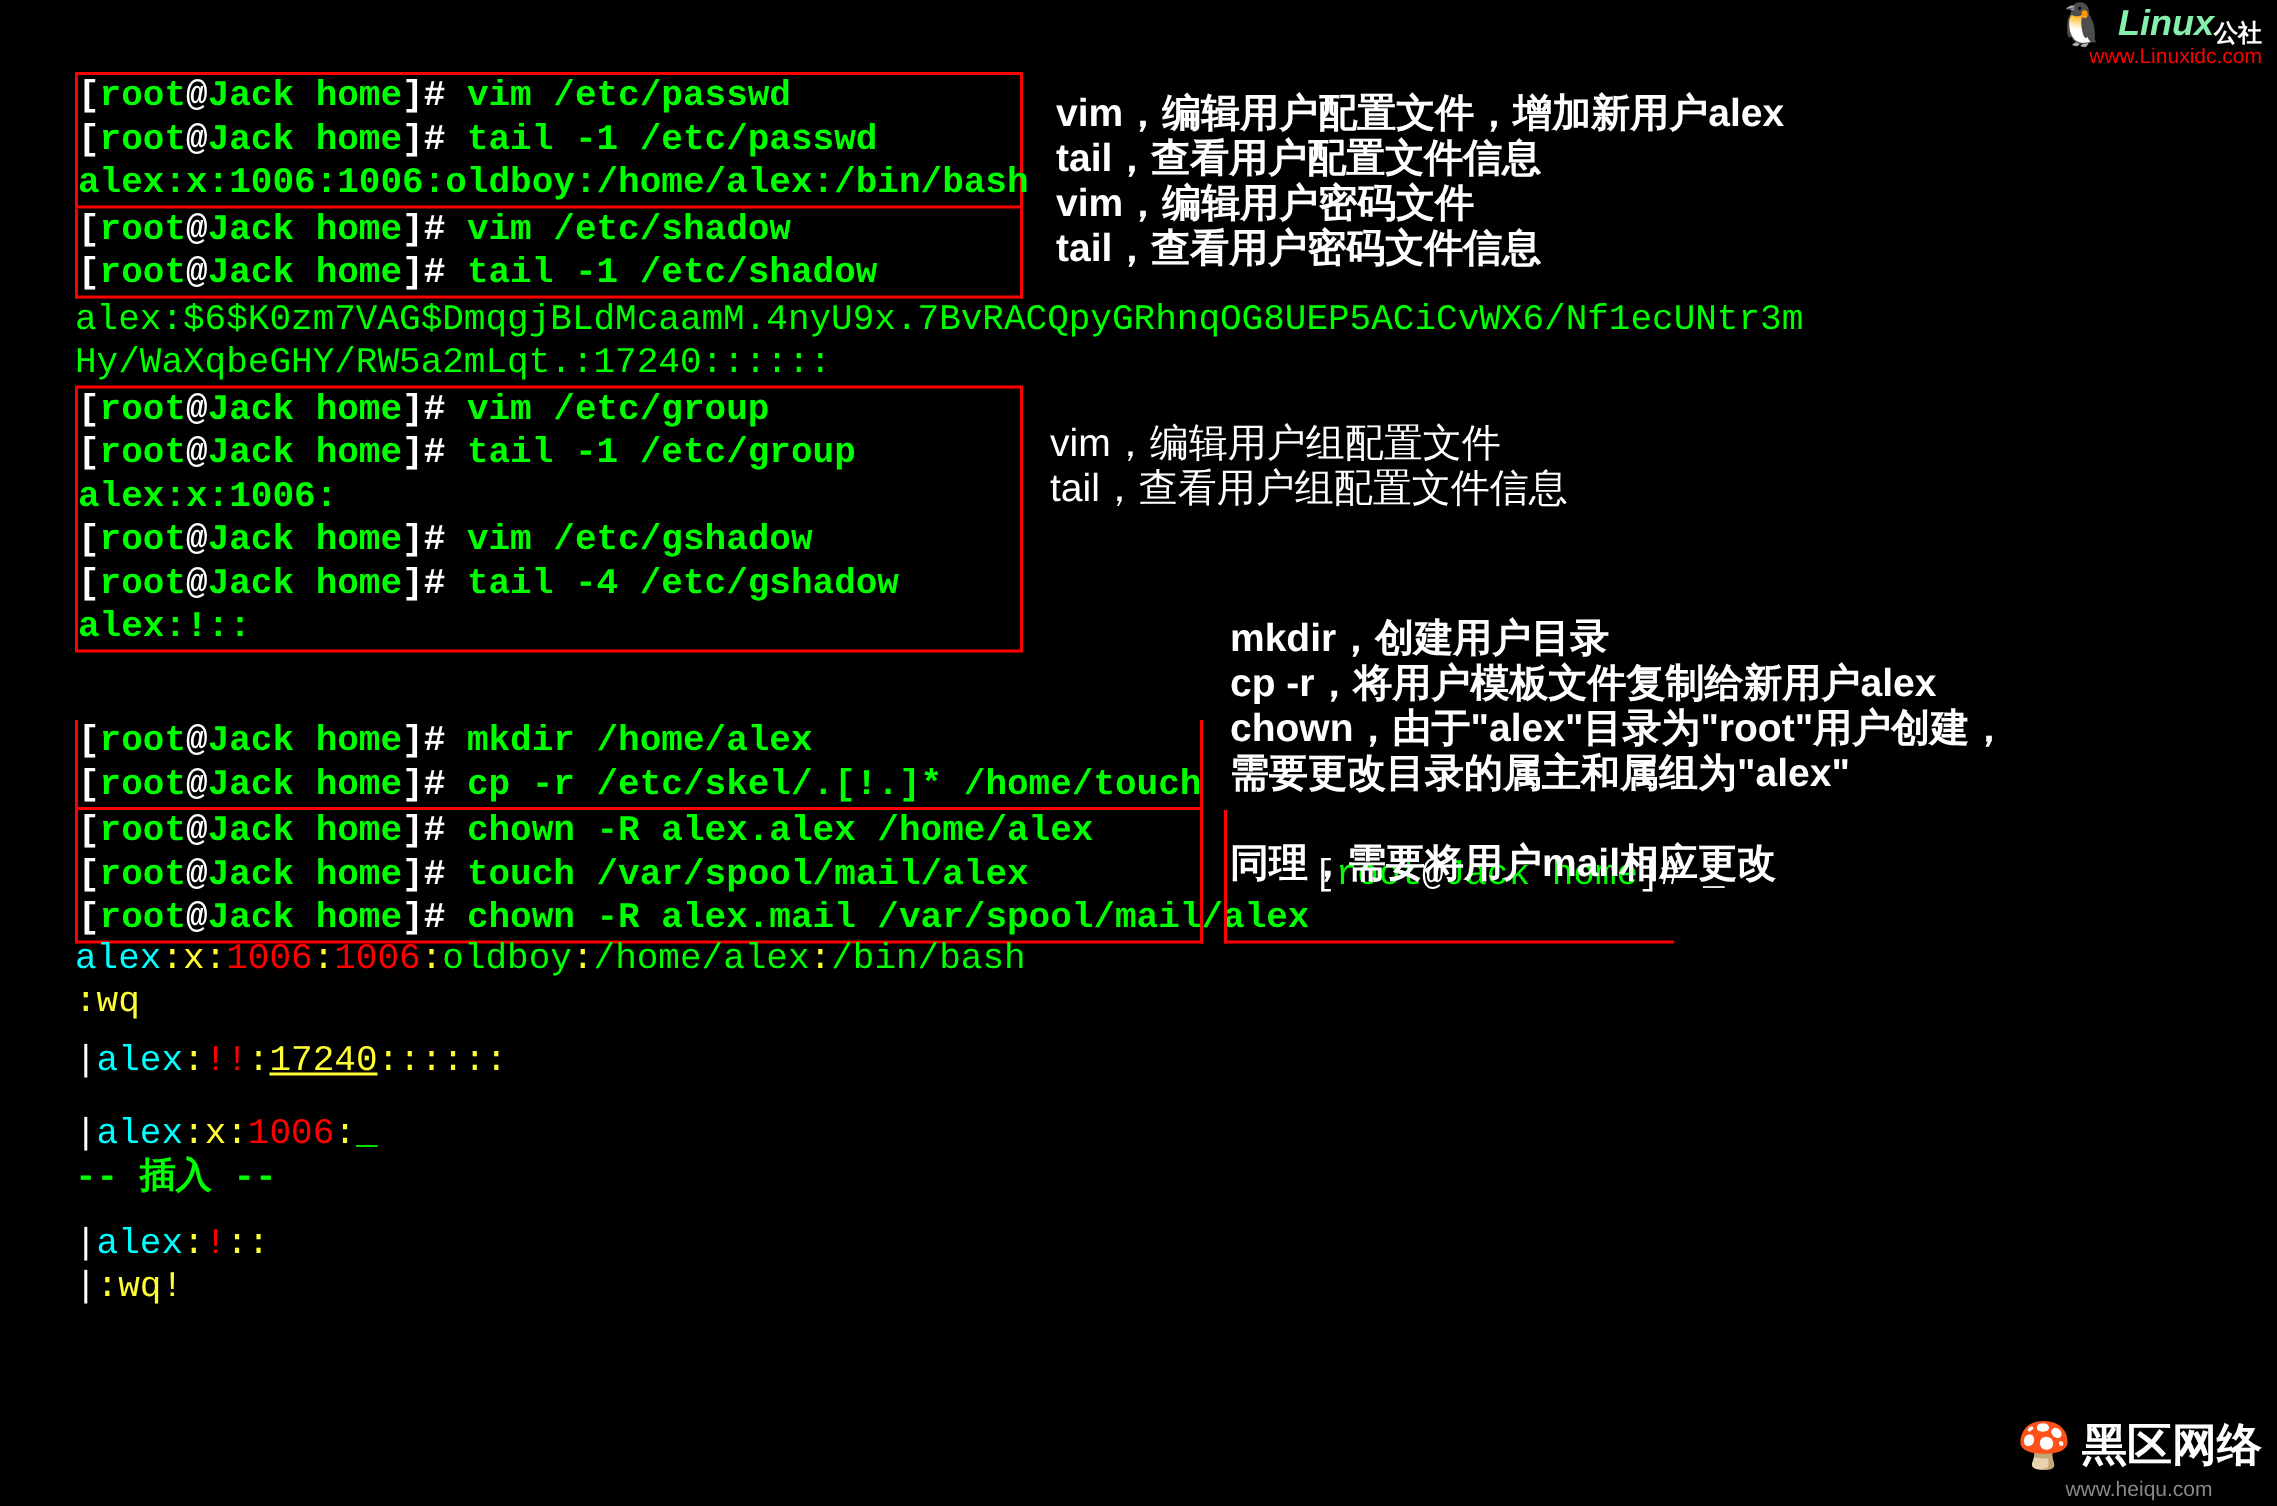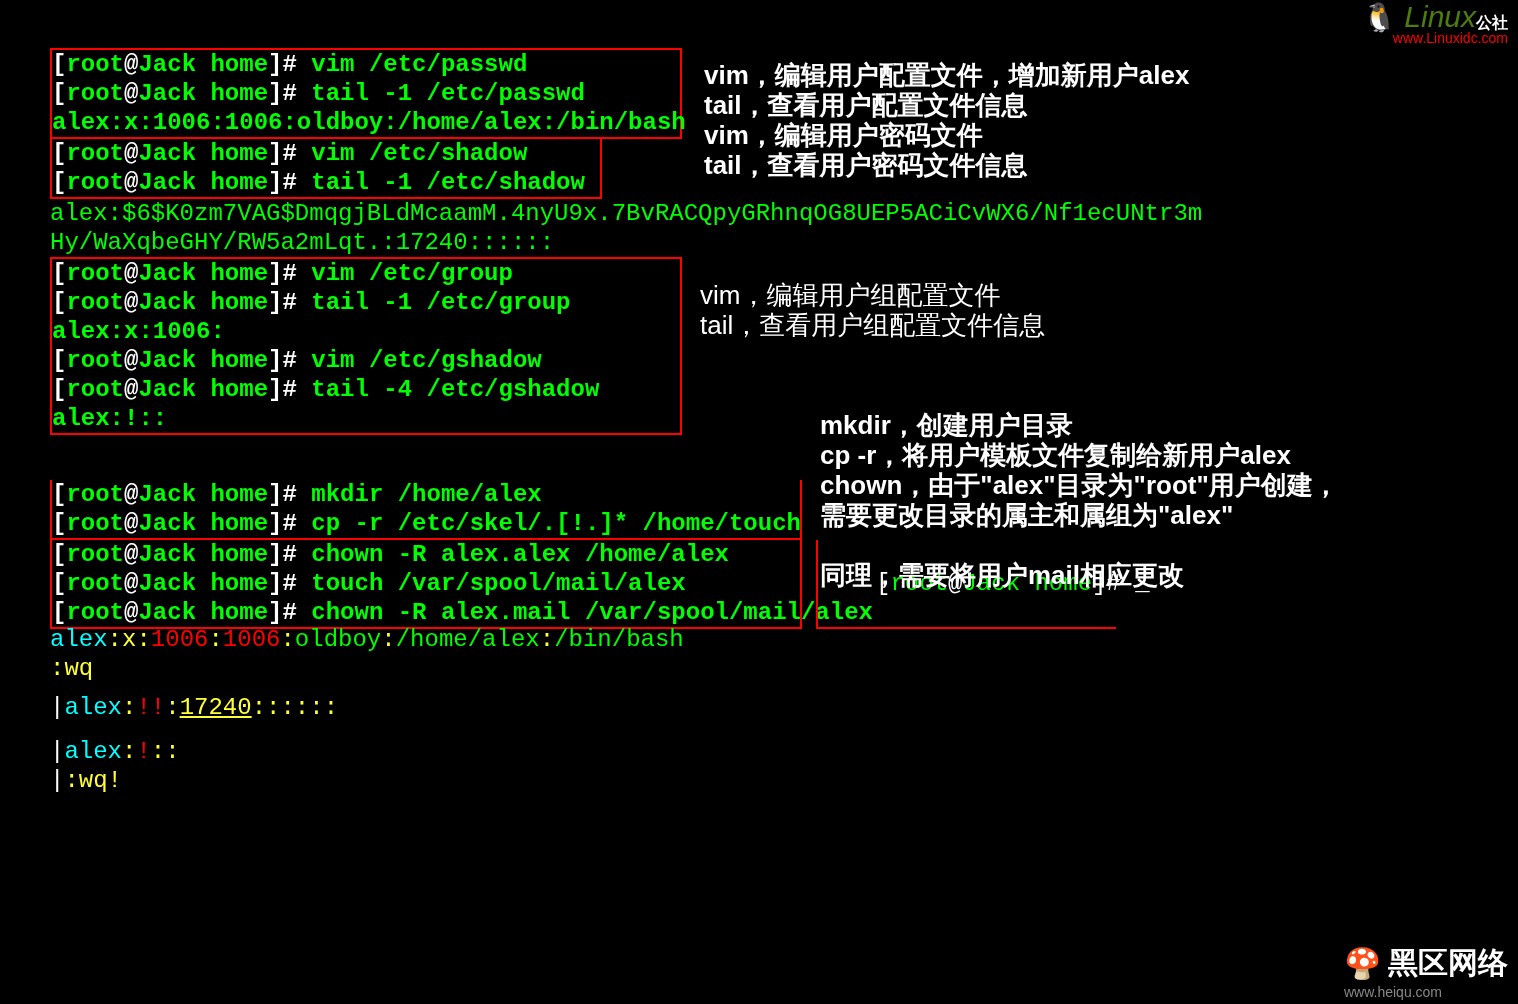--- a/index.html
+++ b/index.html
@@ -50,29 +50,29 @@
   .ann5 { position:absolute; left:820px; top:560px; font-family:sans-serif; font-weight:bold; font-size:26px; color:#fff; line-height:30px;}
 
   .logo1 {
     position: absolute;
     right: 10px;
     top: 0px;
     text-align: right;
     font-family: sans-serif;
   }
   .logo1 .penguin { font-size: 28px; display: inline-block; vertical-align: middle;}
-  .logo1 .lx { font-size: 30px; font-weight: normal; color: #4d7c0f; font-style: italic; display: inline; vertical-align: middle;}
+  .logo1 .lx { font-size: 24px; font-weight: bold; color: #86efac; font-style: italic; display: inline; vertical-align: middle;}
   .logo1 .cn { font-size: 16px; color: #fff; font-weight: bold; display: inline; vertical-align: bottom;}
   .logo1 .url { font-size: 14px; color: #ff0000; display: block; margin-top:-4px;}
 
   .logo2 {
     position: absolute;
     right: 10px;
     bottom: 4px;
-    text-align: left;
+    text-align: center;
     font-family: sans-serif;
   }
   .logo2 .mush { font-size: 30px; display:inline-block; vertical-align:middle; color:#fff;}
   .logo2 .hq { font-size: 30px; font-weight: bold; color: #fff; display:inline; vertical-align:middle;}
   .logo2 .url { font-size: 14px; color: #888; display:block;}
 
   
   .vim-section {
     position: absolute;
     left: 50px;
@@ -120,21 +120,21 @@
 <div class="terminal">
 
   
   <div class="box" style="width:632px;">
     <div class="line"><span class="prompt-br">[</span><span class="user">root</span><span class="at">@</span><span class="host">Jack</span><span class="prompt-br"> </span><span class="path">home</span><span class="prompt-br">]# </span><span class="cmd">vim /etc/passwd</span></div>
     <div class="line"><span class="prompt-br">[</span><span class="user">root</span><span class="at">@</span><span class="host">Jack</span><span class="prompt-br"> </span><span class="path">home</span><span class="prompt-br">]# </span><span class="cmd">tail -1 /etc/passwd</span></div>
     <div class="line"><span class="output">alex:x:1006:1006:oldboy:/home/alex:/bin/bash</span></div>
   </div>
   <br>
   
-  <div class="box" style="width:552px; border-top:none;">
+  <div class="box" style="width:632px; border-top:none;">
     <div class="line"><span class="prompt-br">[</span><span class="user">root</span><span class="at">@</span><span class="host">Jack</span><span class="prompt-br"> </span><span class="path">home</span><span class="prompt-br">]# </span><span class="cmd">vim /etc/shadow</span></div>
     <div class="line"><span class="prompt-br">[</span><span class="user">root</span><span class="at">@</span><span class="host">Jack</span><span class="prompt-br"> </span><span class="path">home</span><span class="prompt-br">]# </span><span class="cmd">tail -1 /etc/shadow</span></div>
   </div>
   
   <div class="line"><span class="output">alex:$6$K0zm7VAG$DmqgjBLdMcaamM.4nyU9x.7BvRACQpyGRhnqOG8UEP5ACiCvWX6/Nf1ecUNtr3m</span></div>
   <div class="line"><span class="output">Hy/WaXqbeGHY/RW5a2mLqt.:17240::::::</span></div>
 
   
   <div class="box" style="width:632px;">
     <div class="line"><span class="prompt-br">[</span><span class="user">root</span><span class="at">@</span><span class="host">Jack</span><span class="prompt-br"> </span><span class="path">home</span><span class="prompt-br">]# </span><span class="cmd">vim /etc/group</span></div>
@@ -190,20 +190,24 @@
 
   <div class="block">
     <div class="line passwd"><span class="alex">alex</span><span class="colon">:</span><span class="x">x</span><span class="colon">:</span><span class="num">1006</span><span class="colon">:</span><span class="num">1006</span><span class="colon">:</span><span class="ob">oldboy</span><span class="colon">:</span><span class="home">/home/alex</span><span class="colon">:</span><span class="bash">/bin/bash</span></div>
     <div class="line wq">:wq</div>
   </div>
 
   <div class="block" style="margin-top:5px;">
     <div class="line shadow"><span class="pipe">|</span><span class="alex">alex</span><span class="colon">:</span><span class="bang">!!</span><span class="colon">:</span><span class="num">17240</span><span class="rest">::::::</span></div>
   </div>
 
+  <div class="block" style="margin-top:20px;">
+    <div class="line group"><span class="pipe">|</span><span class="alex">alex</span><span class="colon">:</span><span class="x">x</span><span class="colon">:</span><span class="num">1006</span><span class="colon">:</span><span style="color:#00ff00;">_</span></div>
+    <div class="line insert-mode">-- 插入 --</div>
+  </div>
 
   <div class="block" style="margin-top:15px;">
     <div class="line gshadow"><span class="pipe">|</span><span class="alex">alex</span><span class="colon">:</span><span class="bang">!</span><span class="colon">::</span></div>
     <div class="line wq"><span class="pipe">|</span><span>:wq!</span></div>
   </div>
 
 </div>
 
 <div class="logo2">
   <span class="mush">🍄</span>

